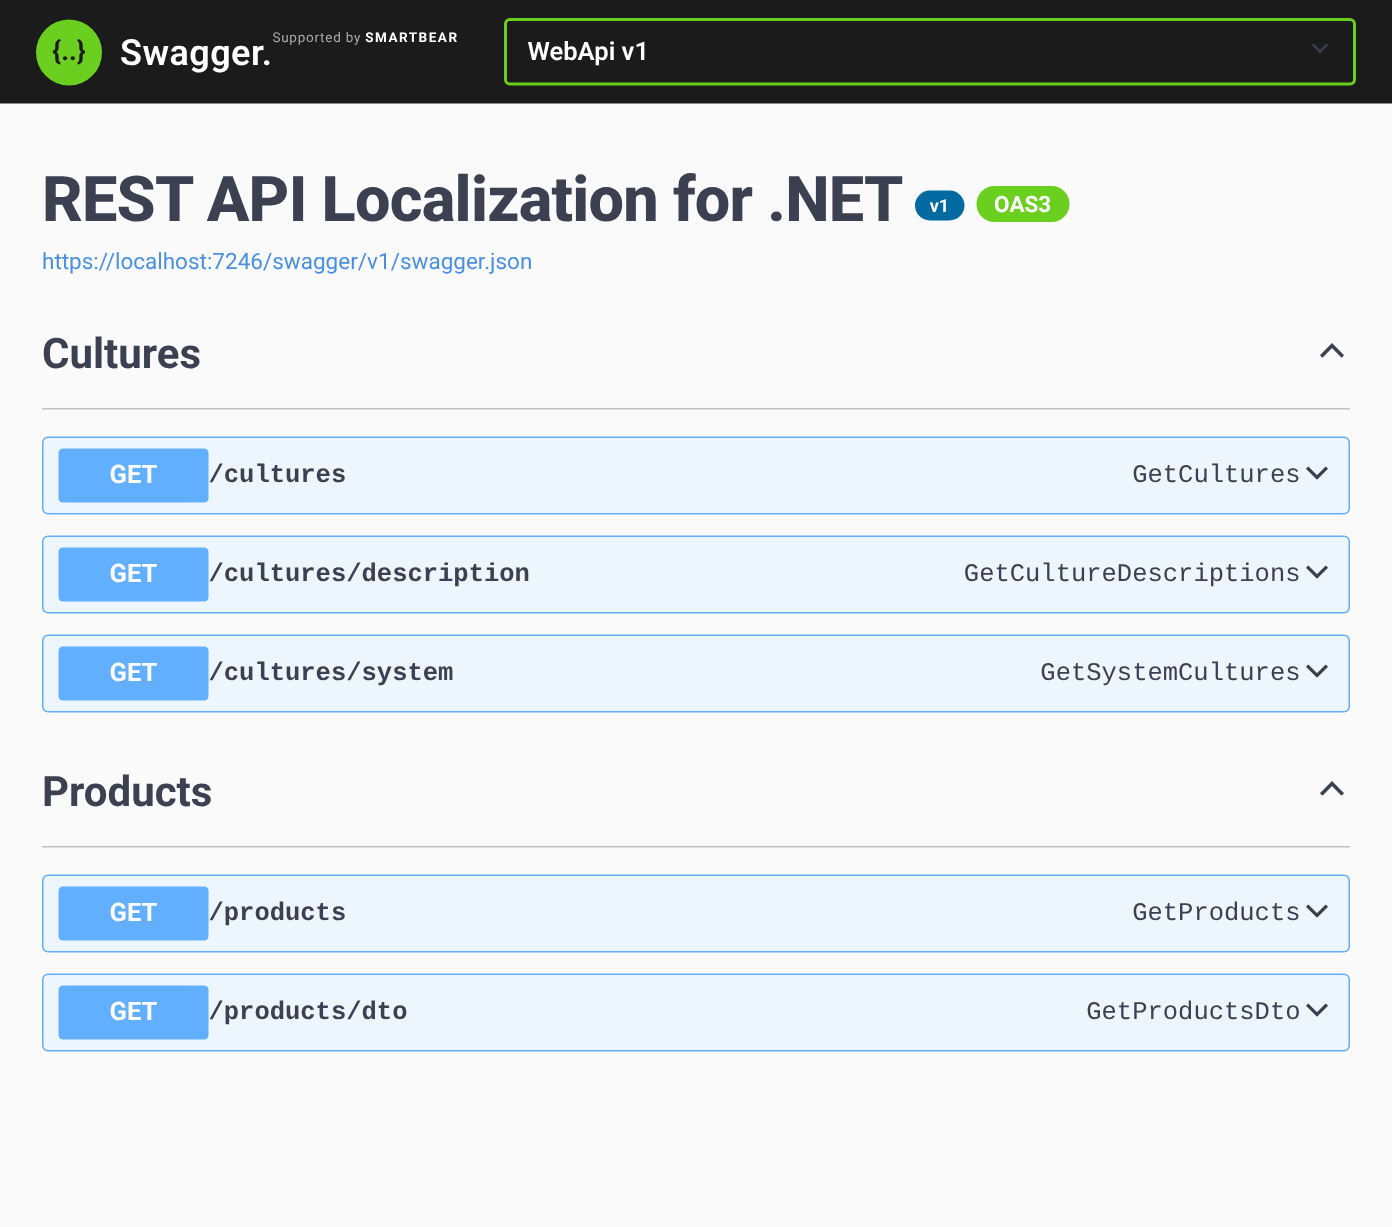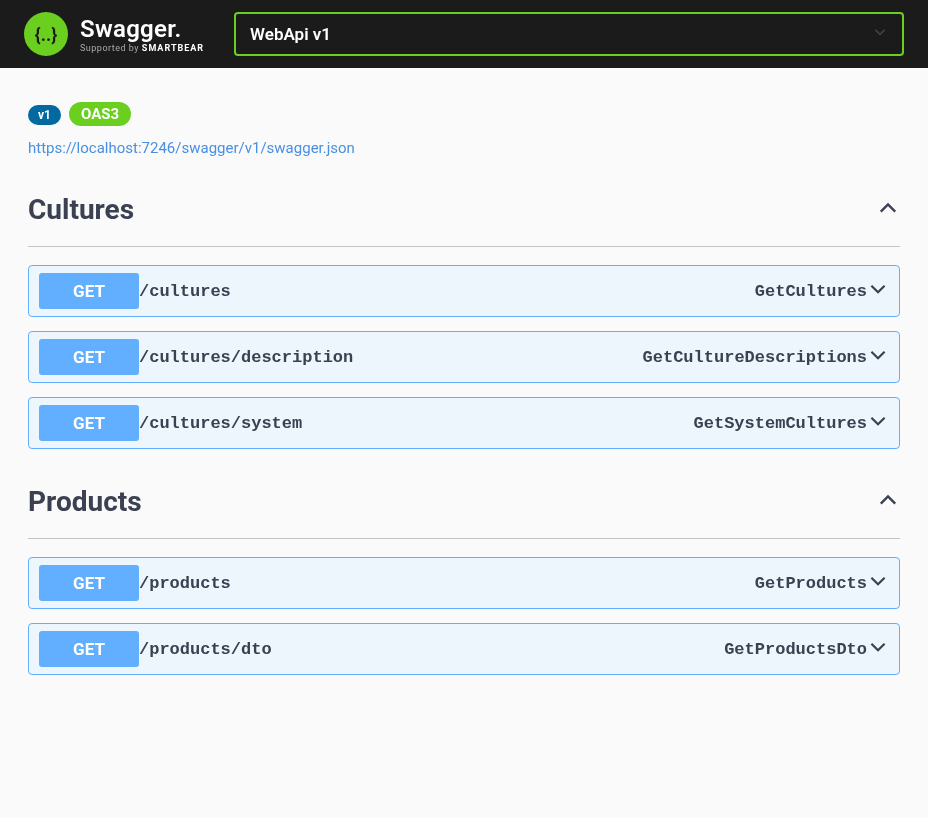--- a/index.html
+++ b/index.html
@@ -33,21 +33,21 @@
       border-radius: 50%;
       display: flex;
       align-items: center;
       justify-content: center;
       font-weight: bold;
       color: #1b1b1b;
       font-size: 18px;
     }
     .logo-text {
       display: flex;
-      flex-direction: column;
+      flex-direction: row;
     }
     .swagger-name {
       color: white;
       font-size: 24px;
       font-weight: 600;
       letter-spacing: 0.3px;
     }
     .supported-by {
       color: #aaa;
       font-size: 9px;
@@ -170,21 +170,21 @@
     .op-path {
       font-family: "Courier New", monospace;
       font-size: 17px;
       font-weight: 600;
       color: #3b4151;
       flex: 1;
     }
     .op-id {
       font-family: "Courier New", monospace;
       font-size: 17px;
-      font-weight: 700;
+      font-weight: 400;
       color: #3b4151;
     }
     .op-chevron {
       width: 22px;
       height: 22px;
     }
     svg.chev-up polyline, svg.chev-down polyline {
       fill: none;
       stroke: #3b4151;
       stroke-width: 2;
@@ -208,20 +208,21 @@
     <span class="select-chevron">
       <svg class="chev-down" width="16" height="16" viewBox="0 0 20 20">
           <polyline points="4,7 10,13 16,7"></polyline>
         </svg>
     </span>
   </div>
 </div>
 
 <div class="main">
   <div class="title-row">
+    <span class="api-title">REST API Localization for .NET</span>
     <span class="badge badge-version">v1</span>
     <span class="badge badge-oas">OAS3</span>
   </div>
   <a class="spec-url">https://localhost:7246/swagger/v1/swagger.json</a>
 
   
   <div class="tag-section">
     <div class="tag-header">
       <span class="tag-name">Cultures</span>
       <span>

